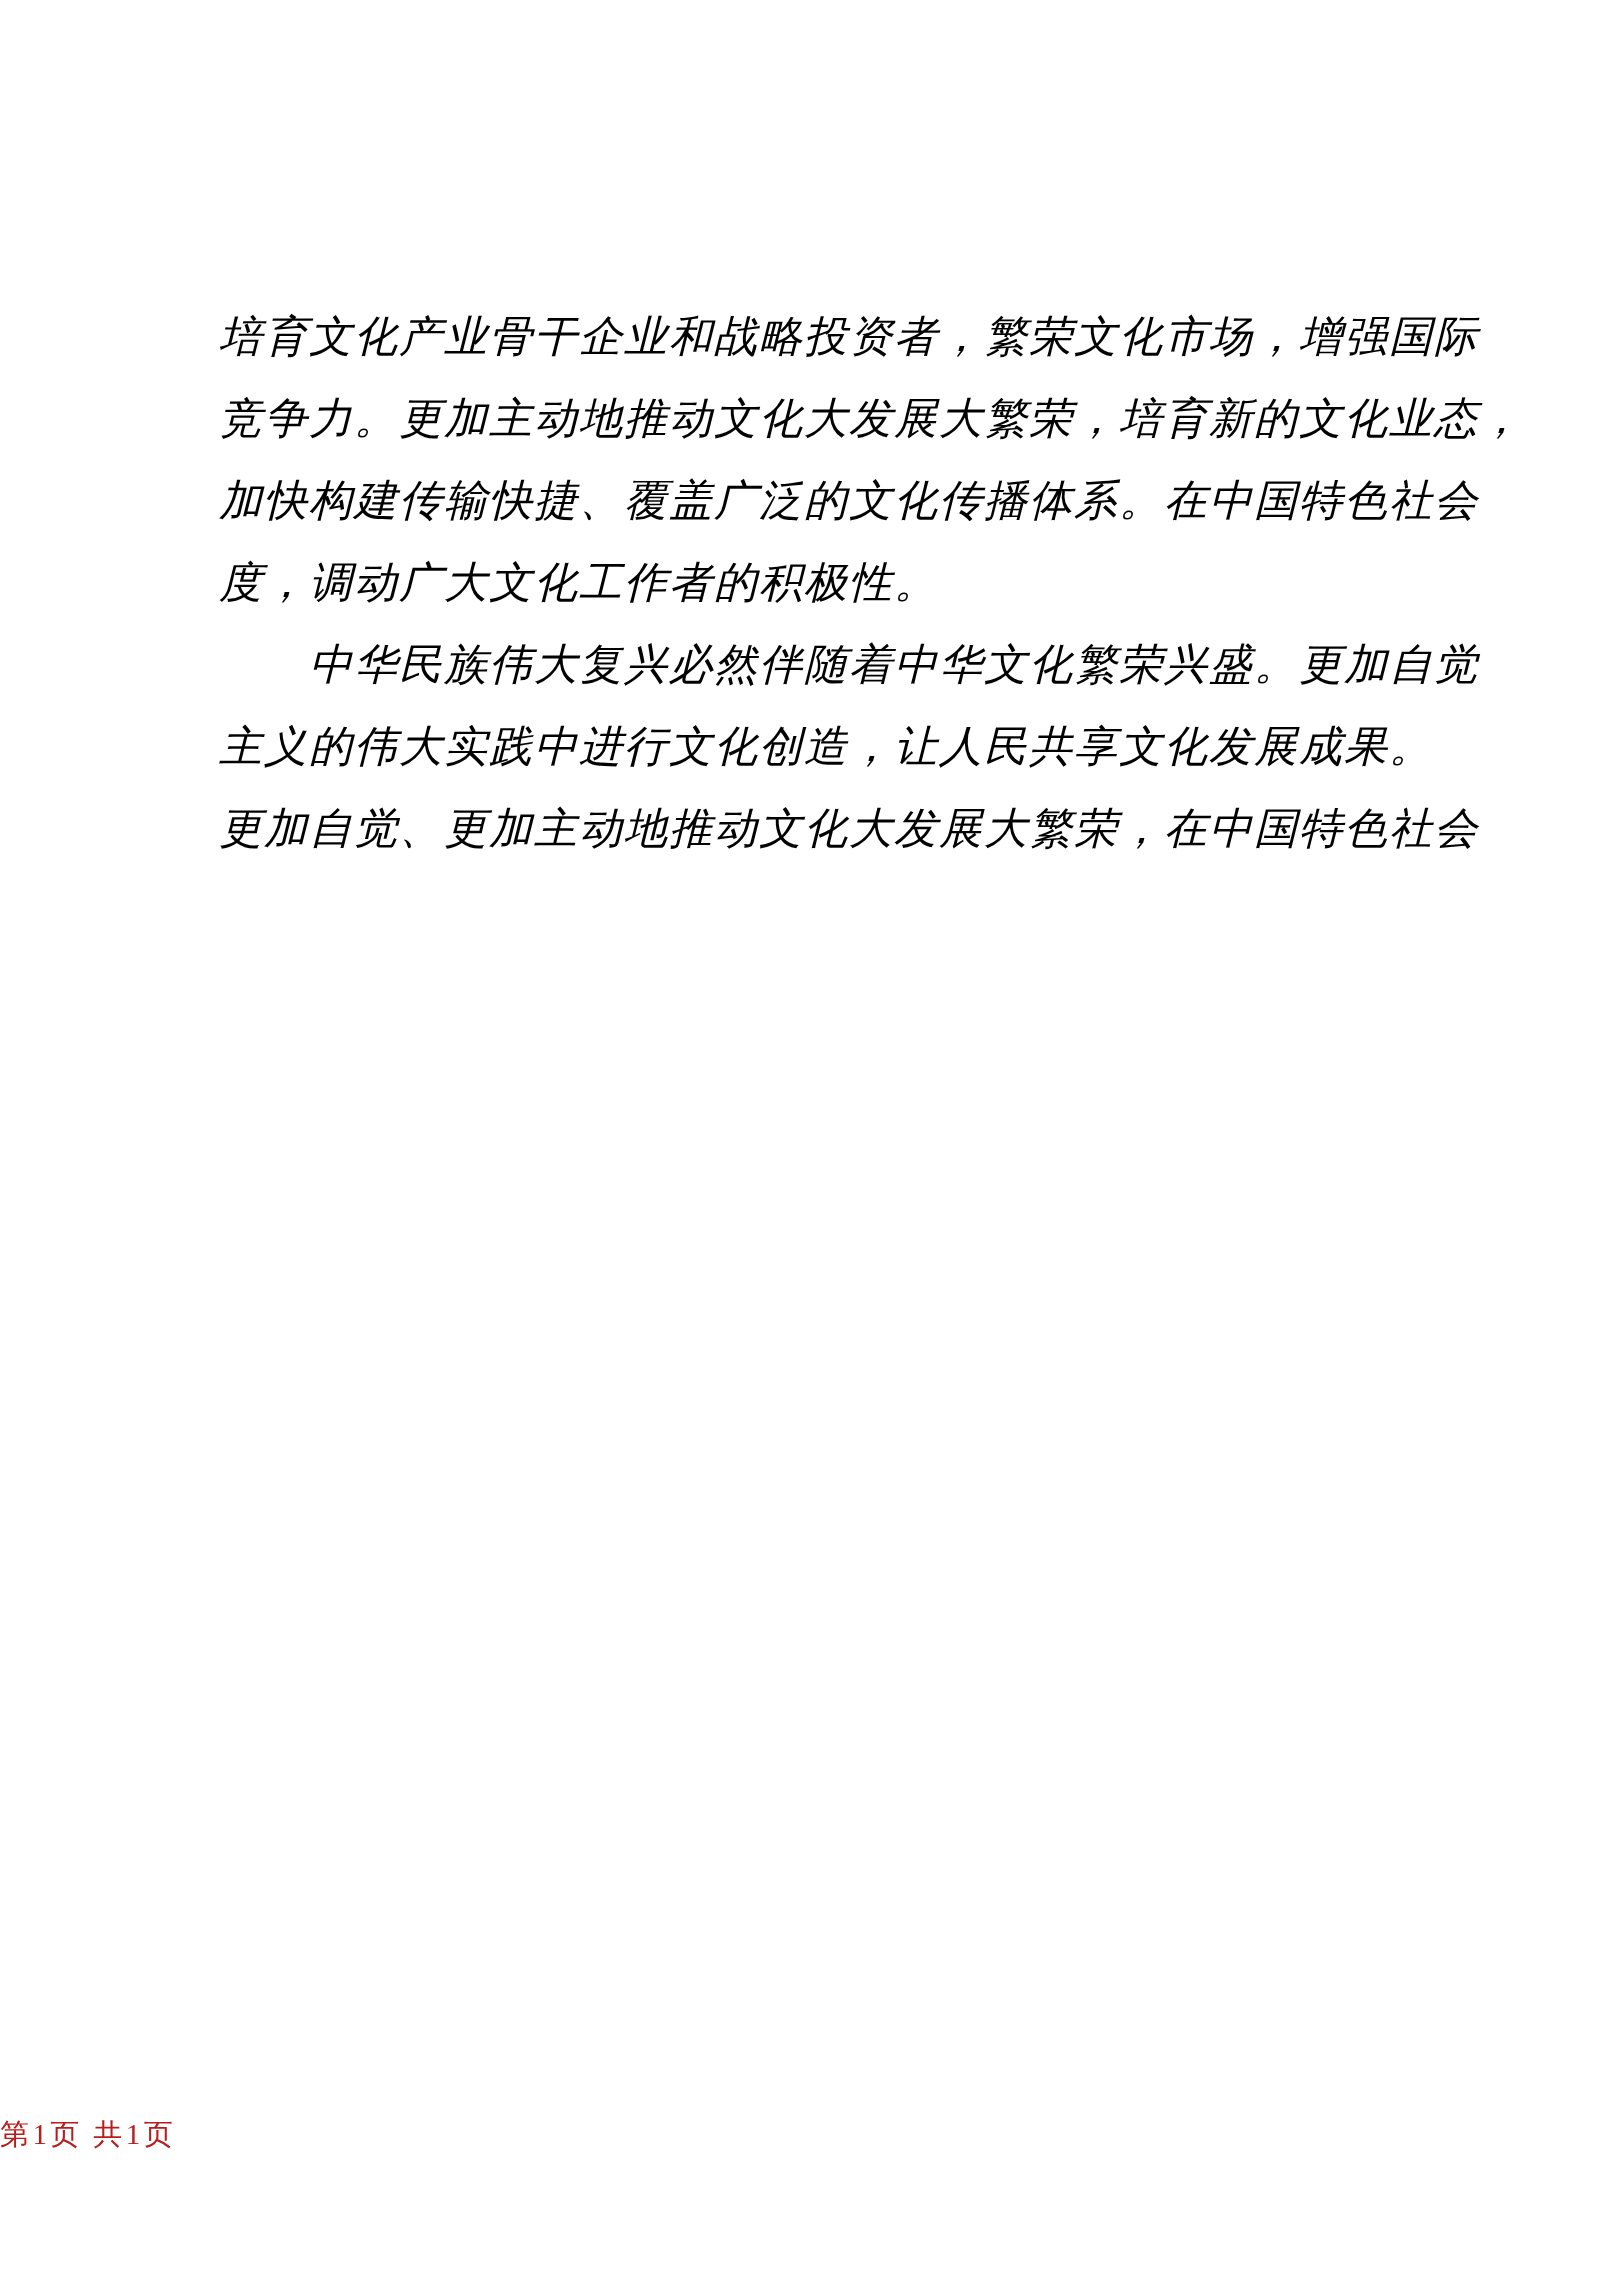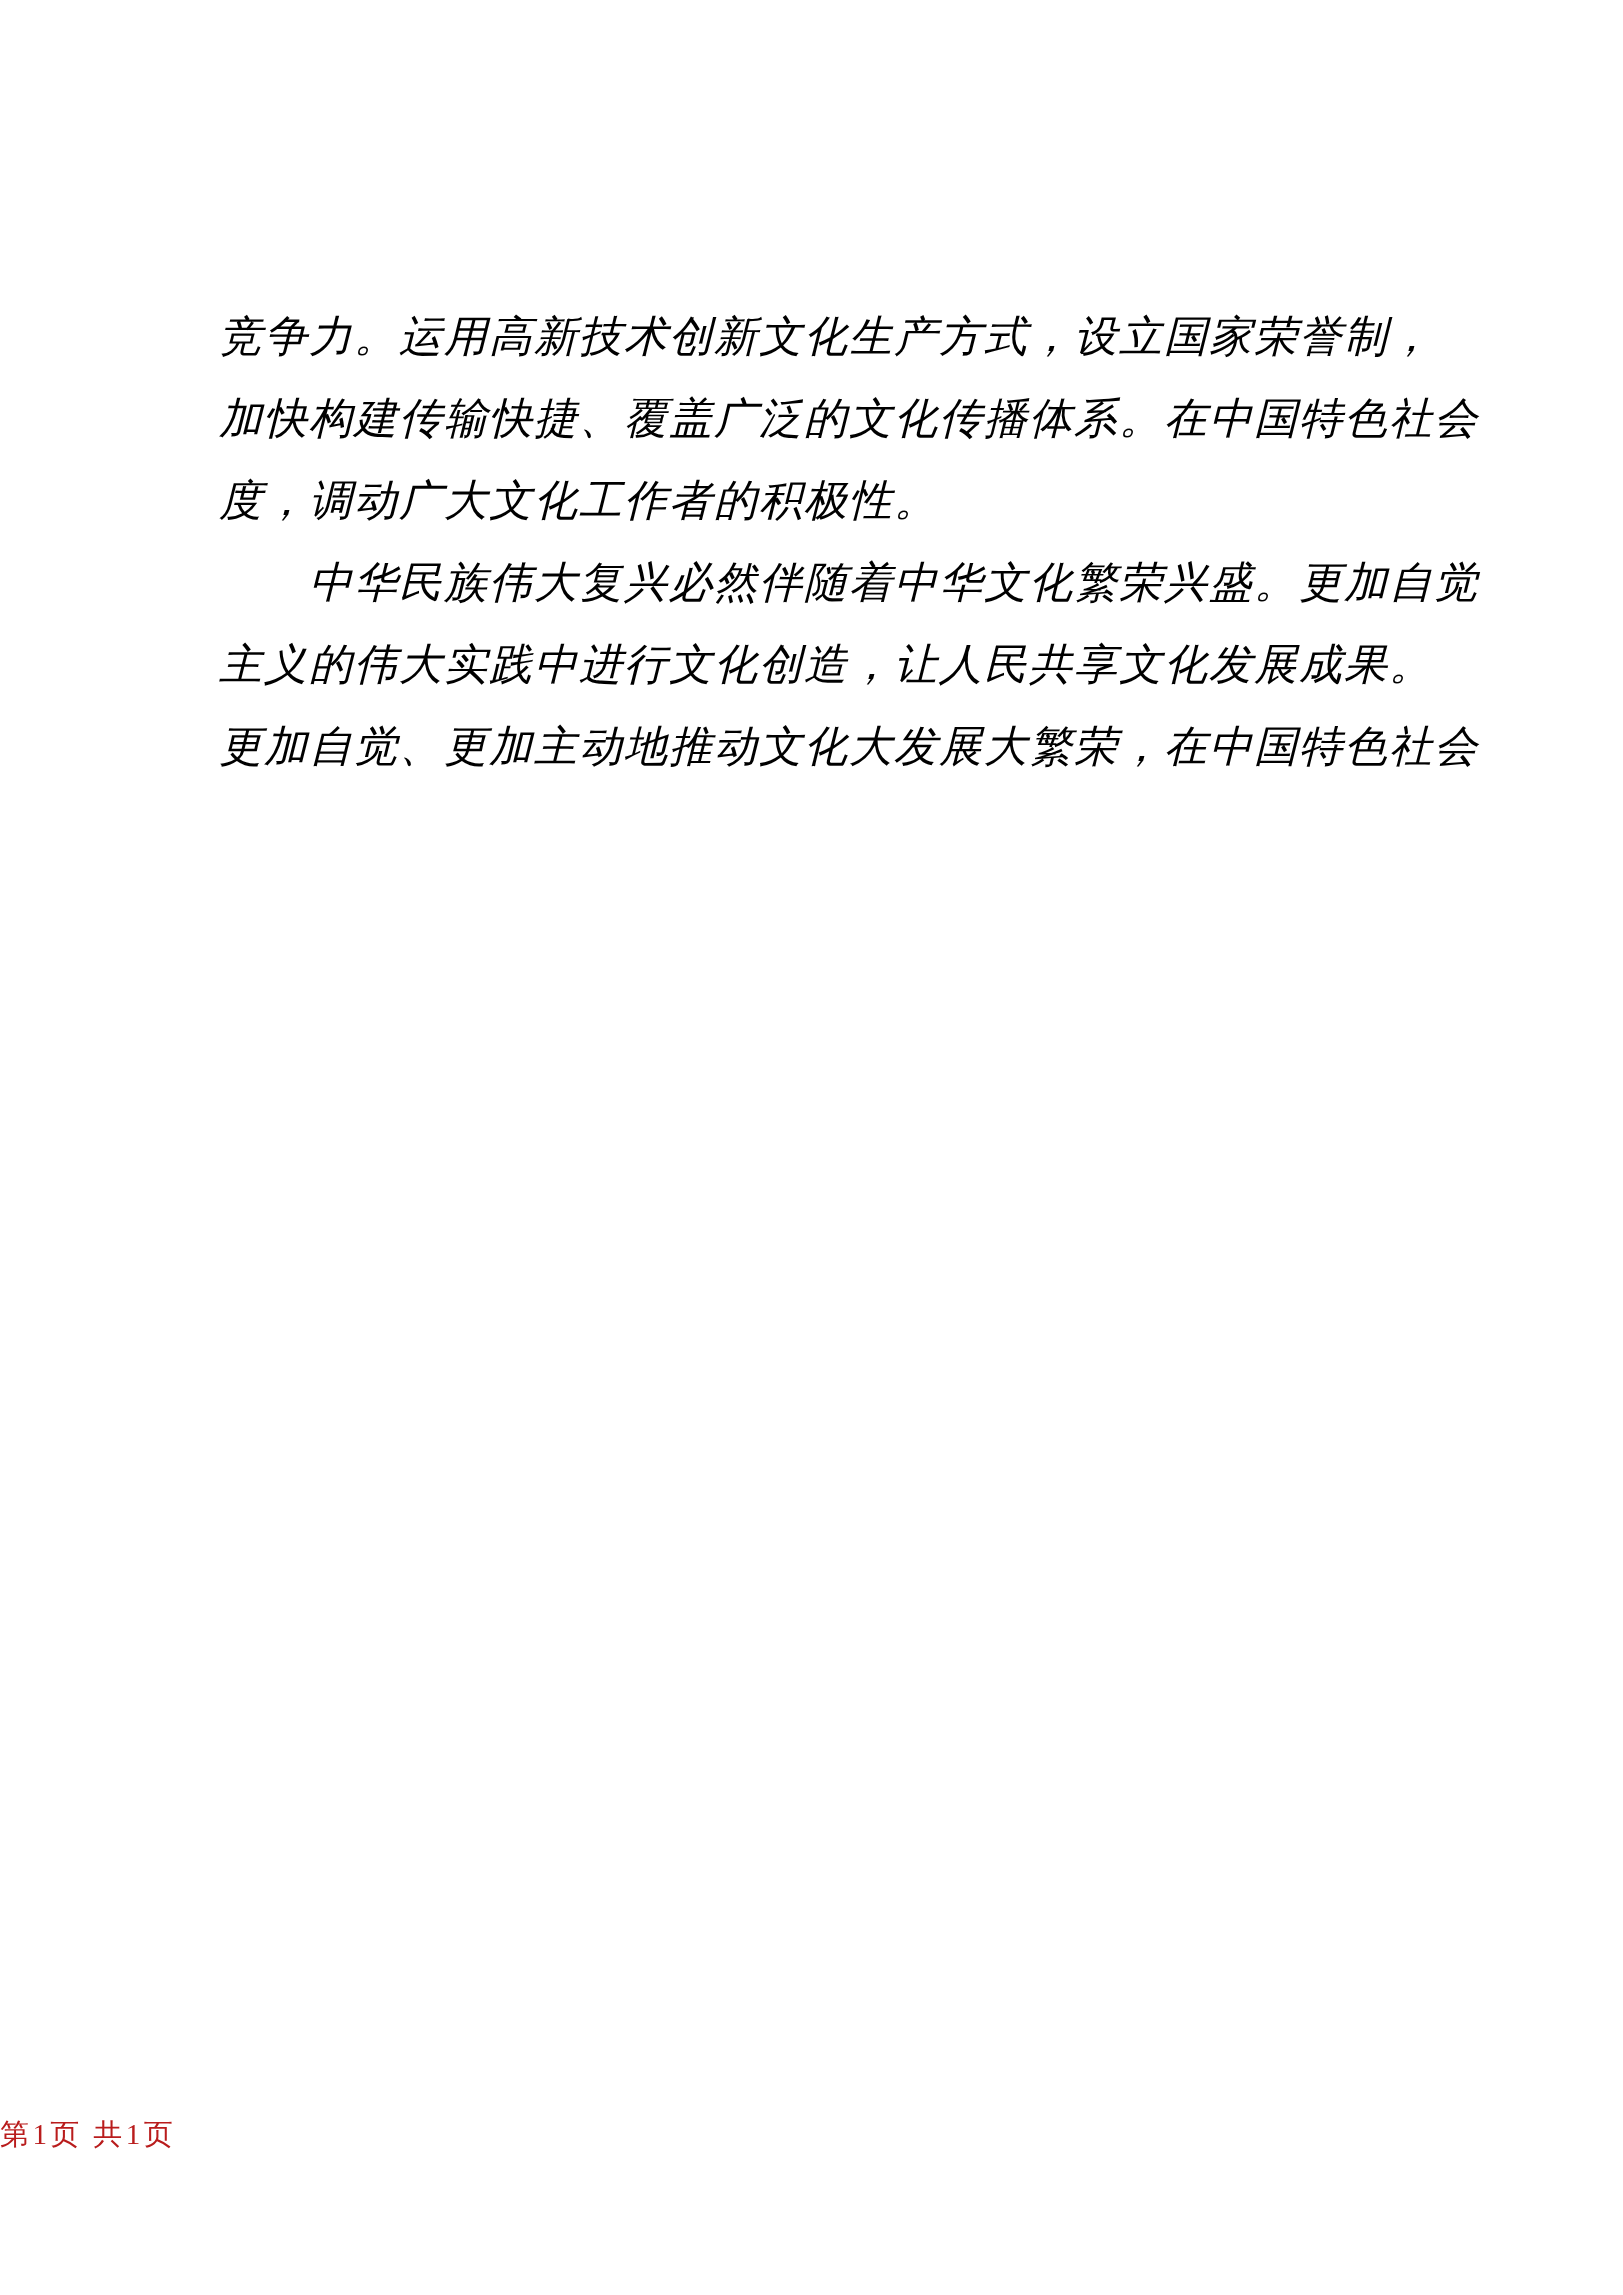--- a/index.html
+++ b/index.html
@@ -50,21 +50,22 @@
   }
 </style>
 </head>
 <body>
 
 <div class="page">
 
   <div class="textblock">
 
     <div class="paragraph">
-      <div class="text-line">竞争力。运用高新技术创新文化生产方式，设立国家荣誉制，</div>
+      <div class="text-line">培育文化产业骨干企业和战略投资者，繁荣文化市场，增强国际</div>
+      <div class="text-line">竞争力。更加主动地推动文化大发展大繁荣，培育新的文化业态，</div>
       <div class="text-line">加快构建传输快捷、覆盖广泛的文化传播体系。在中国特色社会</div>
       <div class="text-line">度，调动广大文化工作者的积极性。</div>
     </div>
 
     <div class="paragraph">
       <div class="text-line first-line-indent">中华民族伟大复兴必然伴随着中华文化繁荣兴盛。更加自觉</div>
       <div class="text-line">主义的伟大实践中进行文化创造，让人民共享文化发展成果。</div>
       <div class="text-line">更加自觉、更加主动地推动文化大发展大繁荣，在中国特色社会</div>
     </div>
 

